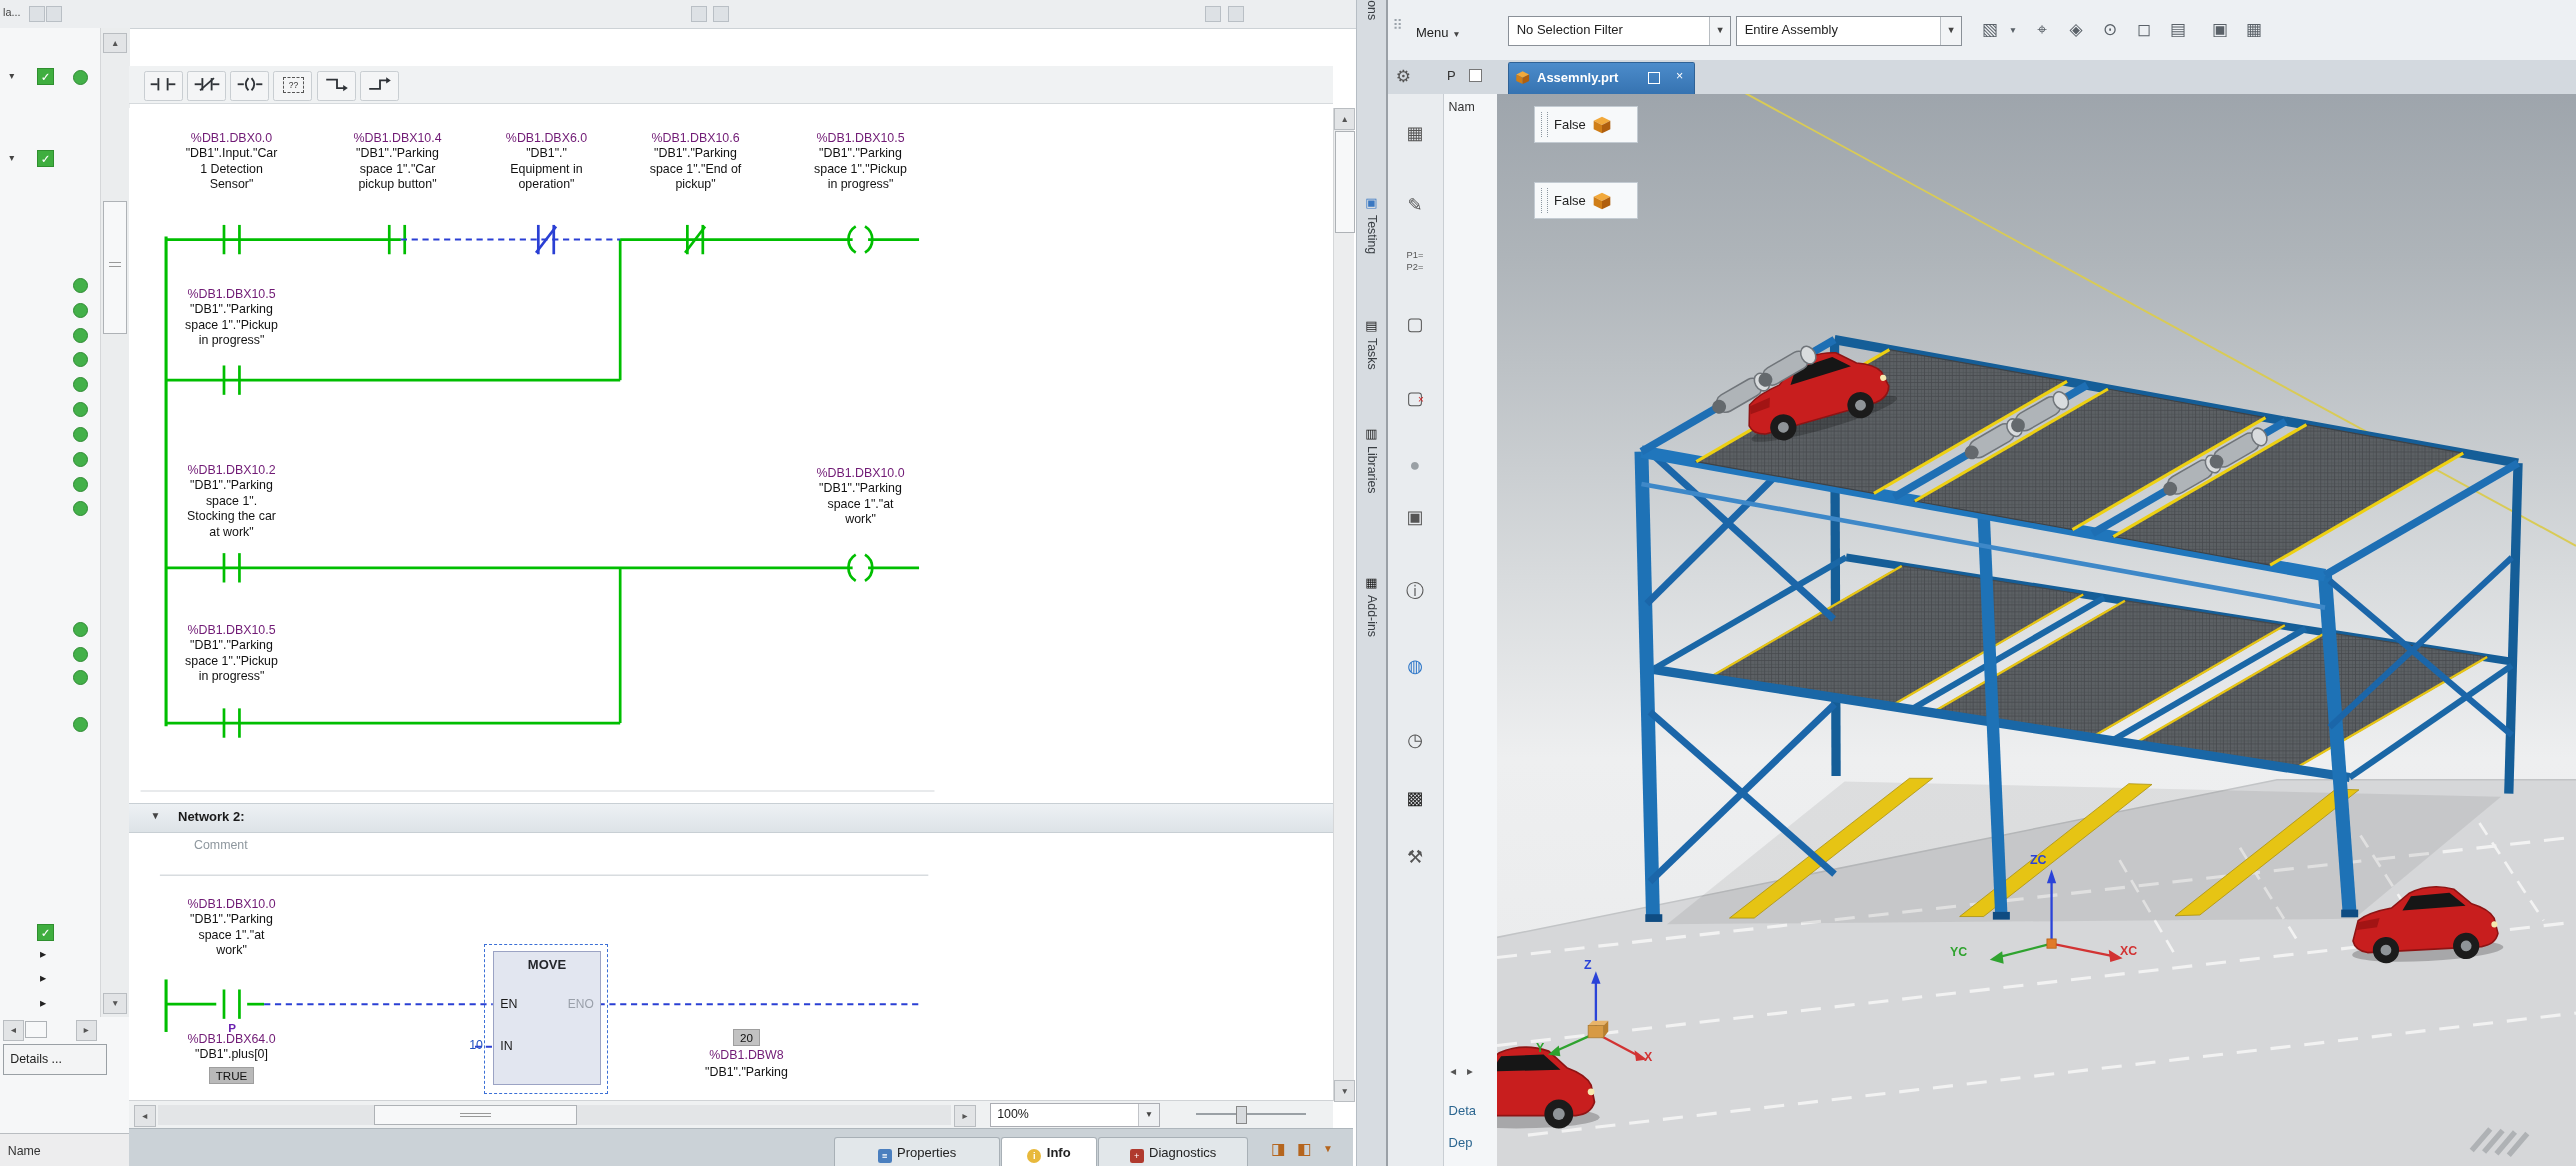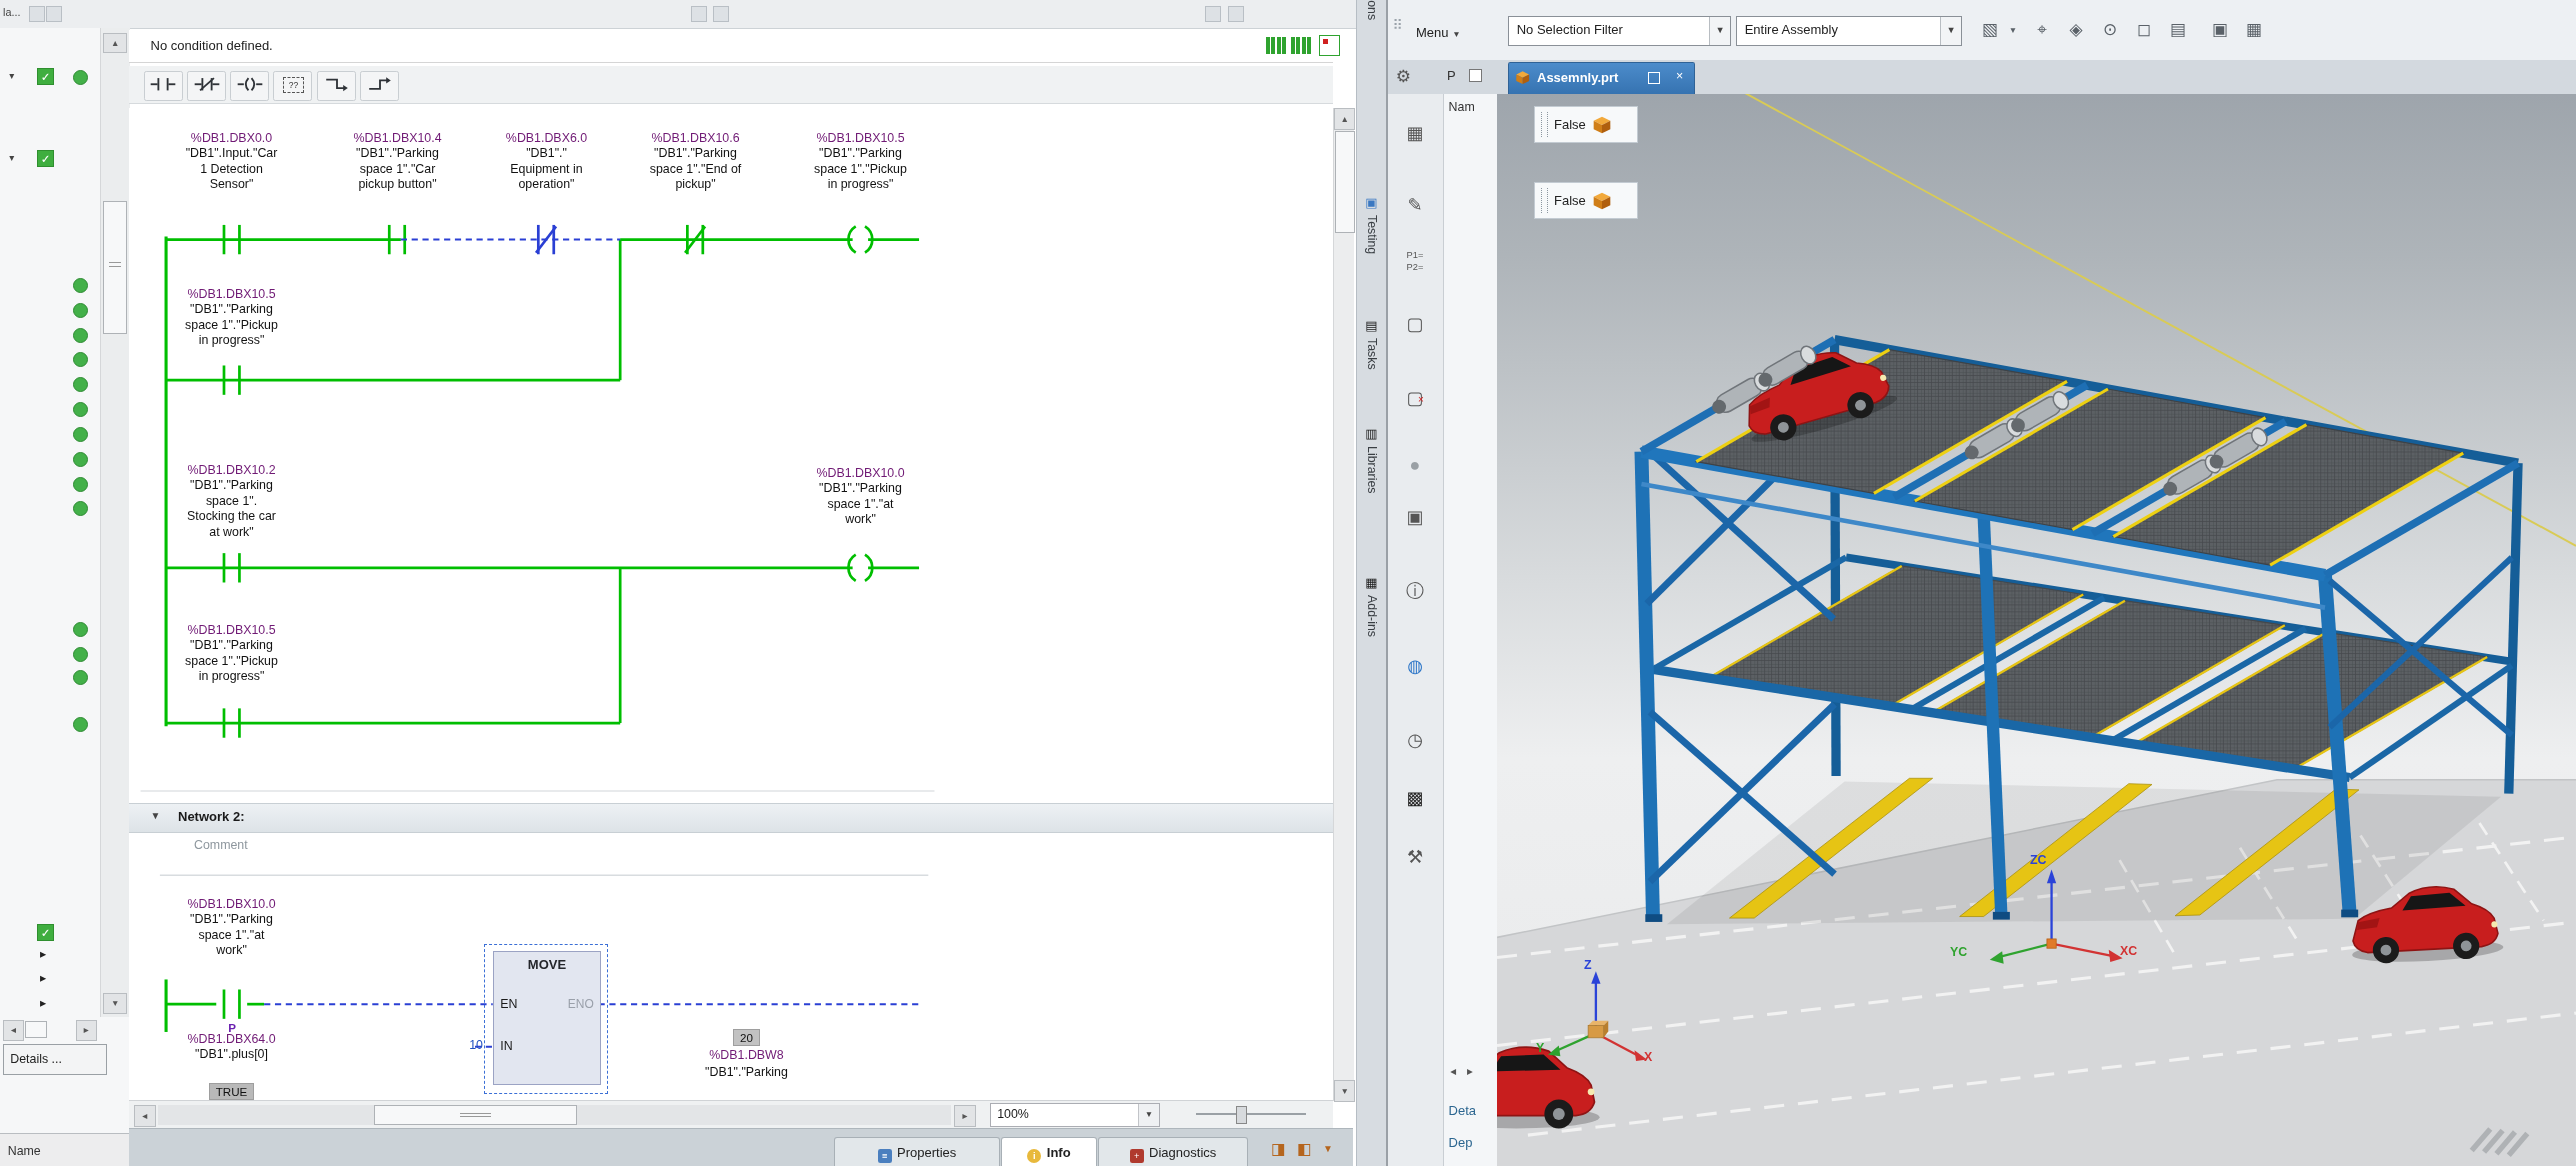--- a/index.html
+++ b/index.html
@@ -110,34 +110,20 @@
       <div class="sbtn" style="left:2.3px;top:965px;width:21.6px;height:18.5px;">▼</div>
     </div>
 
     <div class="sbtn" style="left:3.1px;top:992px;width:18.5px;height:18.5px;">◄</div>
     <div class="sthumb" style="left:25px;top:993px;width:20px;height:15.4px;"></div>
     <div class="sbtn" style="left:76px;top:992px;width:18.5px;height:18.5px;">►</div>
     <div class="abs detailsbtn">Details ...</div>
     <div class="abs namefoot">Name</div>
   </div>
 
-  <div class="abs condbar">
-    <span class="condtext">No condition defined.</span>
-    <span class="gbar" style="left:1137px;"></span>
-    <span class="gbar" style="left:1142px;"></span>
-    <span class="gbar" style="left:1148px;"></span>
-    <span class="gbar" style="left:1153px;"></span>
-    <span class="gbar" style="left:1162px;"></span>
-    <span class="gbar" style="left:1167px;"></span>
-    <span class="gbar" style="left:1173px;"></span>
-    <span class="gbar" style="left:1178px;"></span>
-    <div class="abs" style="left:1190px;top:5.4px;width:18.5px;height:18.5px;border:0.8px solid #2FA32F;background:#fff;">
-      <div style="width:4.6px;height:4.6px;background:#D02020;margin:3.1px 0 0 3.1px;"></div>
-    </div>
-  </div>
 
   <div class="abs ladtoolbar">
     <div class="ladbtn" style="left:14.7px;">
       <svg width="28" height="18.5" viewBox="0 0 36 24">
           <g stroke="#2F3338" stroke-width="2.4" fill="none">
             <line x1="2" y1="12" x2="11" y2="12"></line>
             <line x1="12" y1="4" x2="12" y2="20"></line>
             <line x1="24" y1="4" x2="24" y2="20"></line>
             <line x1="25" y1="12" x2="34" y2="12"></line>
           </g>
@@ -330,21 +316,21 @@
       <span class="opaddr">%DB1.DBX10.0</span>
       <span class="opname">"DB1"."Parking
 space 1"."at
 work"</span>
     </div>
     <div style="position:absolute;left:93px;top:913px;width:20px;text-align:center;font-size:11.6px;font-weight:bold;color:#6A1FB0;">P</div>
 
     <div class="op" style="left:29px;top:924px;">
       <span class="opaddr">%DB1.DBX64.0</span>
       <span class="opname">"DB1".plus[0]</span>
-      <span class="badge" style="background:#B9B9B9;margin-top:20px;">TRUE</span>
+      <span class="badge" style="background:#B9B9B9;margin-top:4px;">TRUE</span>
     </div>
 
     <div style="position:absolute;left:309px;top:930px;width:45px;text-align:right;font-size:12.4px;color:#1F4FBF;">10</div>
 
     <div class="movesel"></div>
     <div class="moveblk">
       <div style="text-align:center;font-size:13px;font-weight:bold;margin-top:4.6px;color:#24262B;">MOVE</div>
       <span style="position:absolute;left:6.2px;top:45px;font-size:12.4px;">EN</span>
       <span style="position:absolute;right:6.2px;top:45px;font-size:12px;color:#9AA0AA;">ENO</span>
       <span style="position:absolute;left:6.2px;top:87px;font-size:12.4px;">IN</span>

